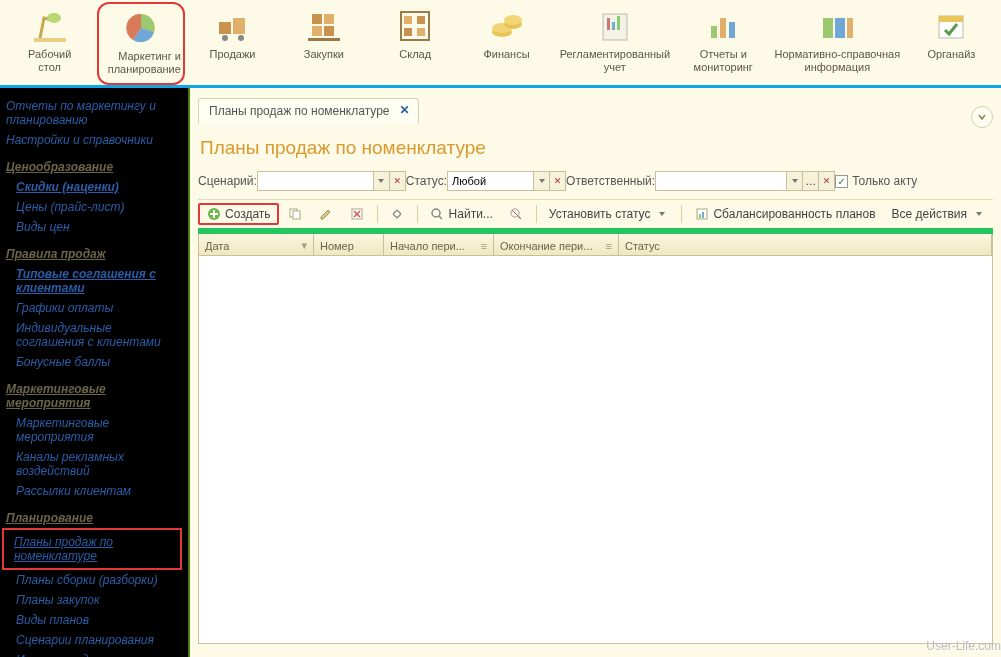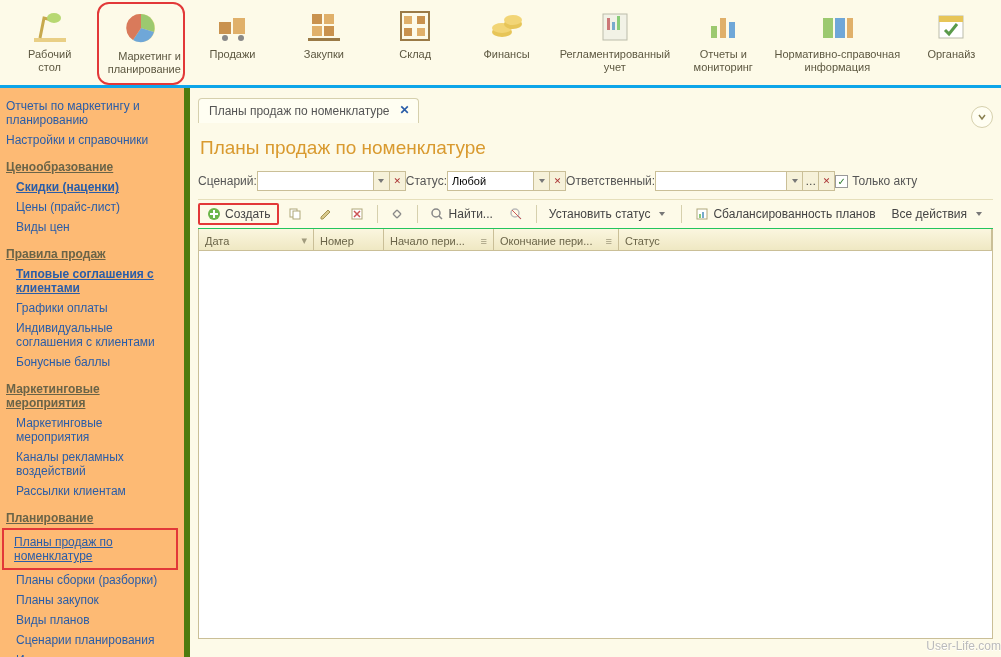--- a/index.html
+++ b/index.html
@@ -10,21 +10,21 @@
 .ribbon { display:flex; gap: 4px; padding: 2px 6px 0 6px; background:#fdfae8; border-bottom:3px solid #0ea5e9; height:88px;}
 .ribbon-item { width:92px; text-align:center; padding:4px 2px 2px 2px; cursor:pointer;}
 .ribbon-item.wide { width:128px;}
 .ribbon-item.xwide { width:140px;}
 .ribbon-sel { border:2px solid #e23838; border-radius:12px;text-align:right;}
 .ribbon-icon { width:44px; height:40px; margin:0 auto 2px auto; display:flex; align-items:center; justify-content:center;}
 .ribbon-label { font-size:11px; color:#5c5740; line-height:13px;}
 
 
 .main { display:flex; height:calc(100% - 88px);}
-.sidebar { width:258px; background:#fdba74; border-right:6px solid #4d7c0f; padding:8px 6px; overflow:hidden;}
+.sidebar { width:258px; background:#000000; border-right:2px solid #4d7c0f; padding:8px 6px; overflow:hidden;font-style:italic;}
 .sb-link { display:block; color:#2a5da8; font-size:12px; padding:3px 0; cursor:pointer;}
 .sb-head { font-weight:bold; color:#6a6448; font-size:12px; padding:10px 0 3px 0; text-decoration:underline;}
 .sb-item { display:block; color:#2a5da8; font-size:12px; padding:3px 0 3px 10px; cursor:pointer;}
 .sb-item.bold { font-weight:bold; text-decoration:underline;}
 .sb-item.sel-line { text-decoration:underline;}
 .sel-red { border:2px solid #e23838; padding:2px 4px; margin-left:-4px; display:inline-block;}
 
 
 .content { flex:1; background:#fdfae8; padding:0 8px; position:relative;}
 .tabbar { display:flex; align-items:center; margin-top:10px; position:relative;}
@@ -36,21 +36,21 @@
 
 .filters { display:flex; align-items:center; gap:0; padding:2px 0; white-space:nowrap; overflow:hidden;}
 .lbl { color:#555; font-size:12px;}
 .select { display:inline-flex; align-items:center; border:1px solid #cabf97; background:#fff; height:20px; position:relative;}
 .select input { border:none; height:18px; font-size:11px; padding:0 4px; outline:none; background:transparent;}
 .sel-btn { width:16px; height:18px; border-left:1px solid #cabf97; background:#f6f1d9; display:flex; align-items:center; justify-content:center; cursor:pointer;}
 .sel-btn.x { font-size:9px; color:#a33;}
 .check { display:inline-flex; align-items:center; gap:4px; font-size:12px; color:#555;}
 .check-box { width:13px; height:13px; border:1px solid #999; background:#fff; display:flex; align-items:center; justify-content:center; font-size:10px; color:#2a7a2a;}
 
-.toolbar { display:flex; align-items:center; gap:2px; margin-top:6px; border-top:1px solid #e6dfbb; border-bottom:1px solid #22c55e; padding:3px 0; white-space:nowrap; overflow:hidden;}
+.toolbar { display:flex; align-items:center; gap:2px; margin-top:6px; border-top:1px solid #e6dfbb; border-bottom:6px solid #22c55e; padding:3px 0; white-space:nowrap; overflow:hidden;}
 .btn { display:inline-flex; align-items:center; gap:4px; padding:2px 6px; border:1px solid transparent; border-radius:3px; cursor:pointer; font-size:12px; color:#444; height:22px;}
 .btn.redbox { border:2px solid #e23838; border-radius:2px; padding:1px 6px;}
 .icon-sm { width:15px; height:15px; display:flex; align-items:center; justify-content:center;}
 .sep { width:1px; height:18px; background:#d6d0ad; margin:0 3px;}
 .tb-right { margin-left:auto; display:flex; align-items:center;}
 
 
 .grid-head { display:flex; background:linear-gradient(#fbf6df,#efe8c3); border:1px solid #cabf97; border-top:none; height:22px;}
 .gh { border-right:1px solid #cabf97; padding:3px 6px; font-size:11px; color:#6a6448; display:flex; align-items:flex-end; gap:4px; white-space:nowrap; overflow:hidden;}
 .sort-icon { margin-left:auto; opacity:.6;}

